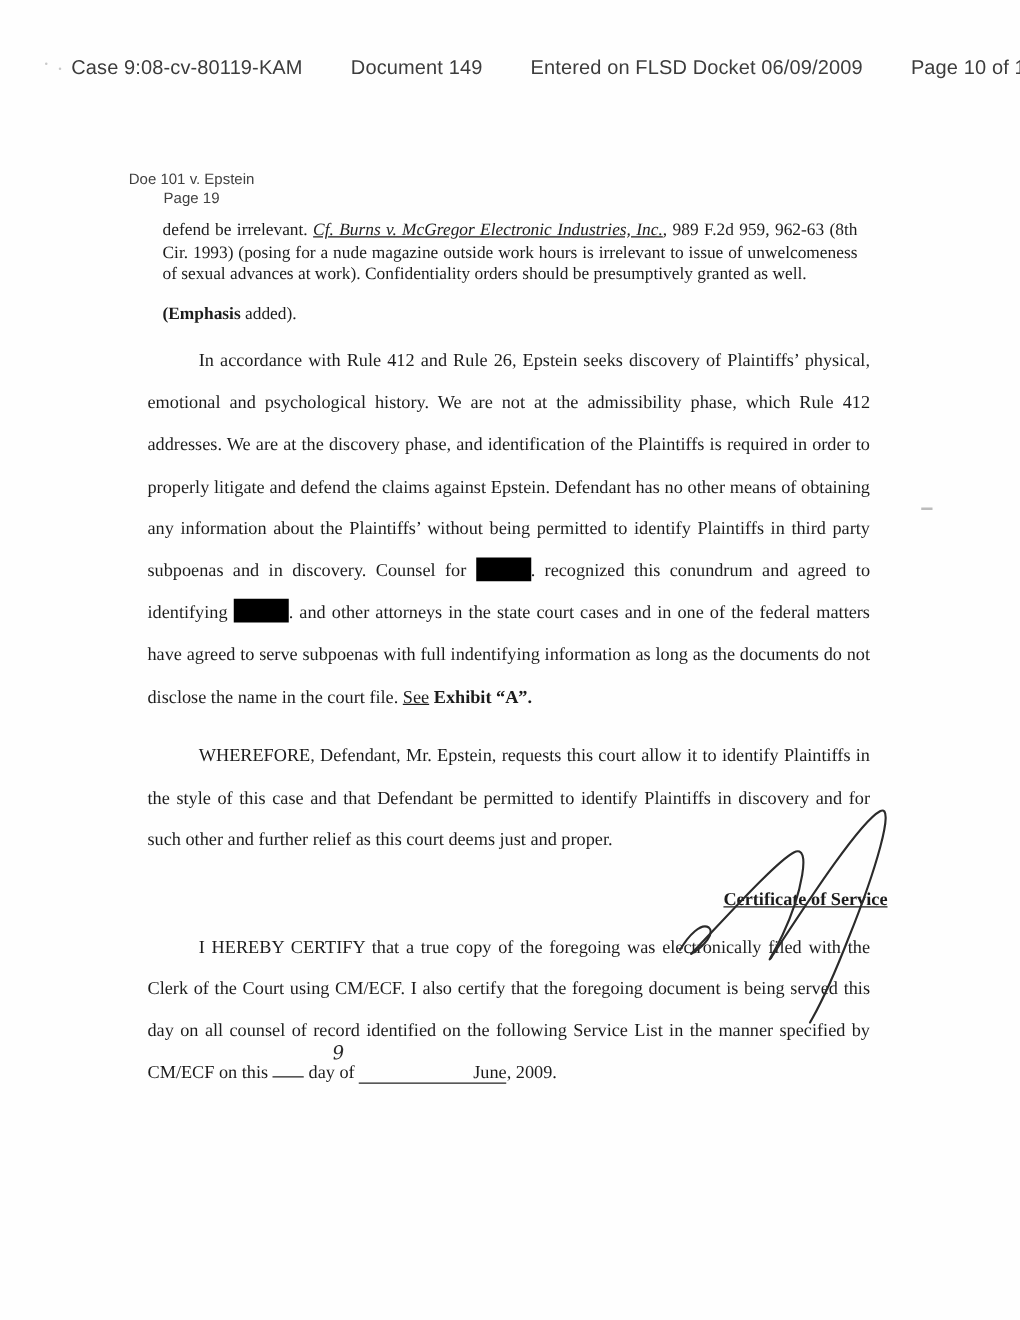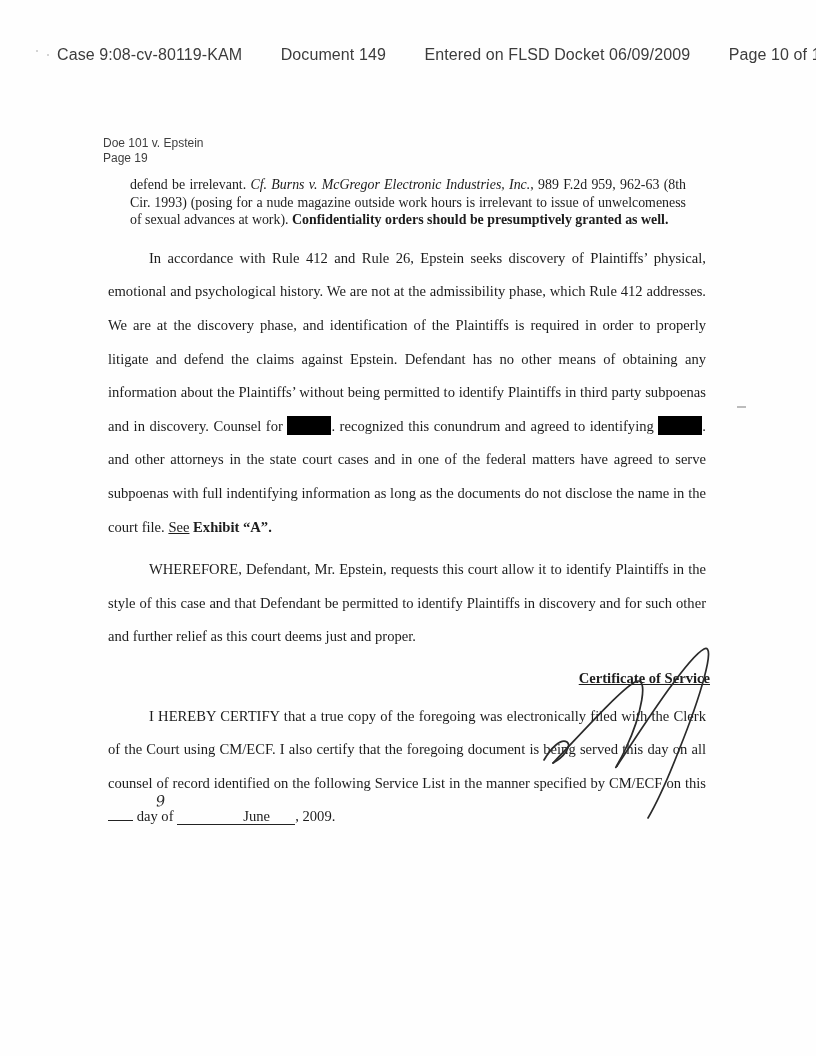--- a/index.html
+++ b/index.html
@@ -27,45 +27,45 @@
   .court-header .seg:last-child { margin-right: 0; }
 
   
   .dot-artifact { position: absolute; background: #9a9a9a; border-radius: 50%; opacity: .55; }
   .dash-artifact { position: absolute; background: #8f8f8f; opacity: .6; }
 
   
   .doc-id {
     position: absolute; top: 136px; left: 103px;
     font-family: "Liberation Sans", sans-serif;
-    font-size: 12px; line-height: 15px; color: #3f3f3f;
+    font-size: 12px; line-height: 15px; color: #3f3f3f; text-align: center;
   }
 
   
   .content {
     position: absolute; top: 172px; left: 104px; width: 606px;
     font-size: 14.6px; color: #1c1c1c;
   }
 
   .quote {
     margin: 4px 24px 0 26px;
     font-size: 13.9px; line-height: 17.6px;
     text-align: justify;
   }
-  .quote .ital { font-style: italic; }
-  .quote .boldtail { font-weight: bold; }
+  .quote .ital { font-style: italic; text-decoration: underline; }
+  .quote .boldtail { font-weight: normal; }
 
   .emphasis-note {
     margin: 15px 0 0 26px;
     font-size: 13.9px;
   }
   .emphasis-note .b { font-weight: bold; }
 
   .body-para {
-    margin: 4px; text-align: justify;
+    margin: 14px; text-align: justify;
     line-height: 33.6px; text-indent: 41px;
   }
   .para-1 { margin-top: 13px; }
   .para-2 { margin-top: 9px; }
   .cert-para { margin-top: 4px; }
 
   .see-underline { text-decoration: underline; }
   .bold { font-weight: bold; }
 
   .redact {
@@ -86,21 +86,21 @@
     position: relative; vertical-align: baseline;
   }
   .hand-nine {
     position: absolute; left: 7px; top: -19px;
     font-family: "DejaVu Serif", serif; font-style: italic;
     font-size: 15px; color: #2a2a2a; transform: rotate(-5deg);
   }
   .blank-month {
     display: inline-block; min-width: 118px; height: 16px;
     border-bottom: 1.4px solid #222;
-    text-align: center; vertical-align: baseline;
+    text-align: right; vertical-align: baseline;
     line-height: 17px;
   }
 
   .signature-svg {
     position: absolute; left: 515px; top: 628px;
     width: 215px; height: 200px;
     pointer-events: none;
   }
 </style>
 </head>
@@ -123,20 +123,23 @@
     <div>Doe 101 v. Epstein</div>
     <div>Page 19</div>
   </div>
 
   <div class="content">
 
     <div class="quote">
       <span>defend be irrelevant. </span><span class="ital">Cf. Burns v. McGregor Electronic Industries, Inc.</span><span>, 989 F.2d 959, 962-63 (8th Cir. 1993) (posing for a nude magazine outside work hours is irrelevant to issue of unwelcomeness of sexual advances at work). </span><span class="boldtail">Confidentiality orders should be presumptively granted as well.</span>
     </div>
 
+    <div class="emphasis-note">
+      <span class="b">(Emphasis</span><span> added).</span>
+    </div>
 
     <p class="body-para para-1">
       <span>In accordance with Rule 412 and Rule 26, Epstein seeks discovery of Plaintiffs’ physical, emotional and psychological history.  We are not at the admissibility phase, which Rule 412 addresses.  We are at the discovery phase, and identification of the Plaintiffs is required in order to properly litigate and defend the claims against Epstein.  Defendant has no other means of obtaining any information about the Plaintiffs’ without being permitted to identify Plaintiffs in third party subpoenas and in discovery. Counsel for </span><span class="redact"></span><span>. recognized this conundrum and agreed to identifying </span><span class="redact"></span><span>. and other attorneys in the state court cases and in one of the federal matters have agreed to serve subpoenas with full indentifying information as long as the documents do not disclose the name in the court file.  </span><span class="see-underline">See</span><span class="bold"> Exhibit “A”.</span>
     </p>
 
     <p class="body-para para-2">WHEREFORE, Defendant, Mr. Epstein, requests this court allow it to identify Plaintiffs in the style of this case and that Defendant be permitted to identify Plaintiffs in discovery and for such other and further relief as this court deems just and proper.</p>
 
     <div class="cert-heading">
       <span>Certificate of Service</span>
     </div>

